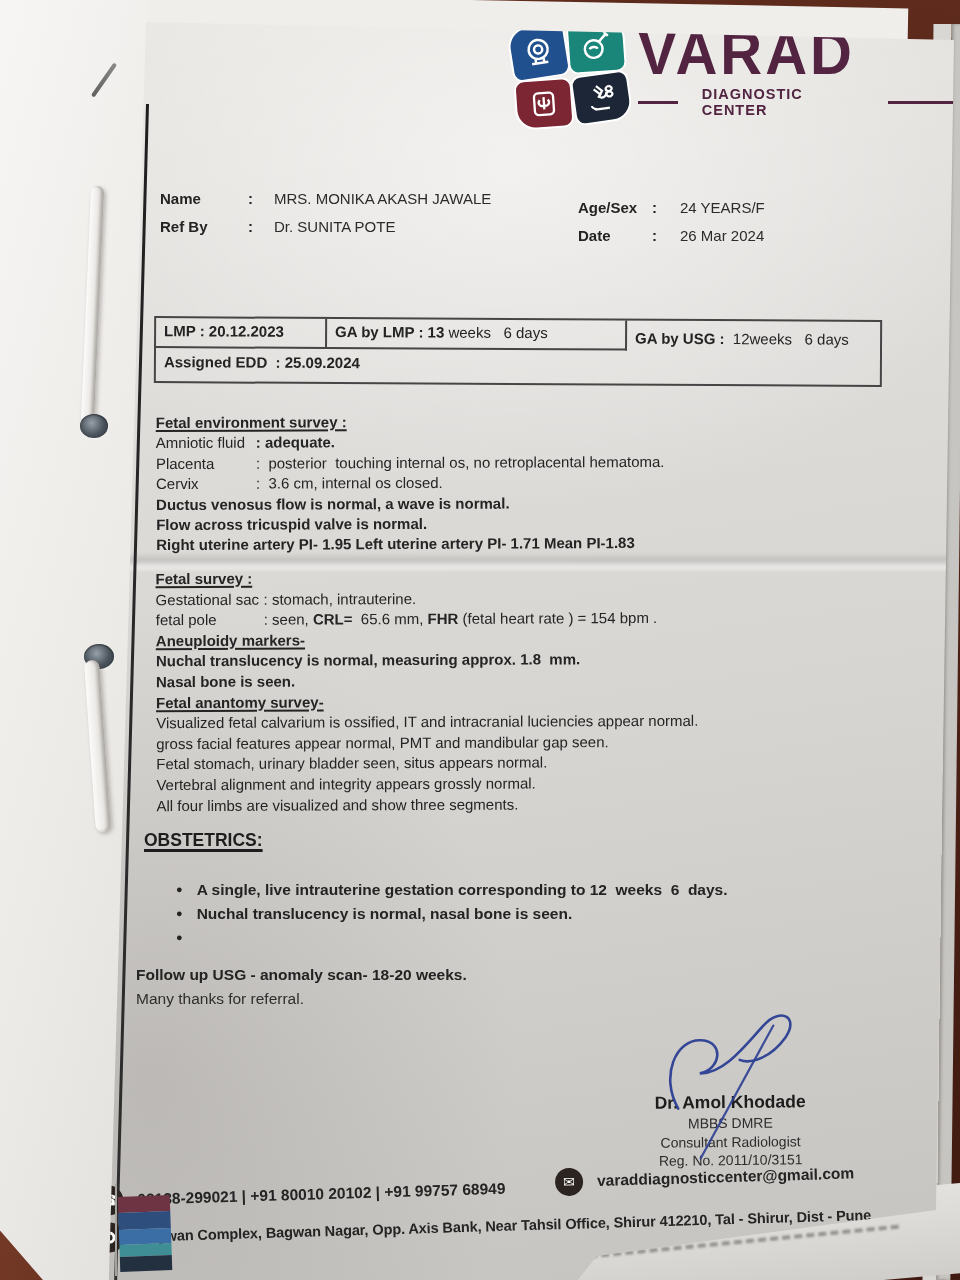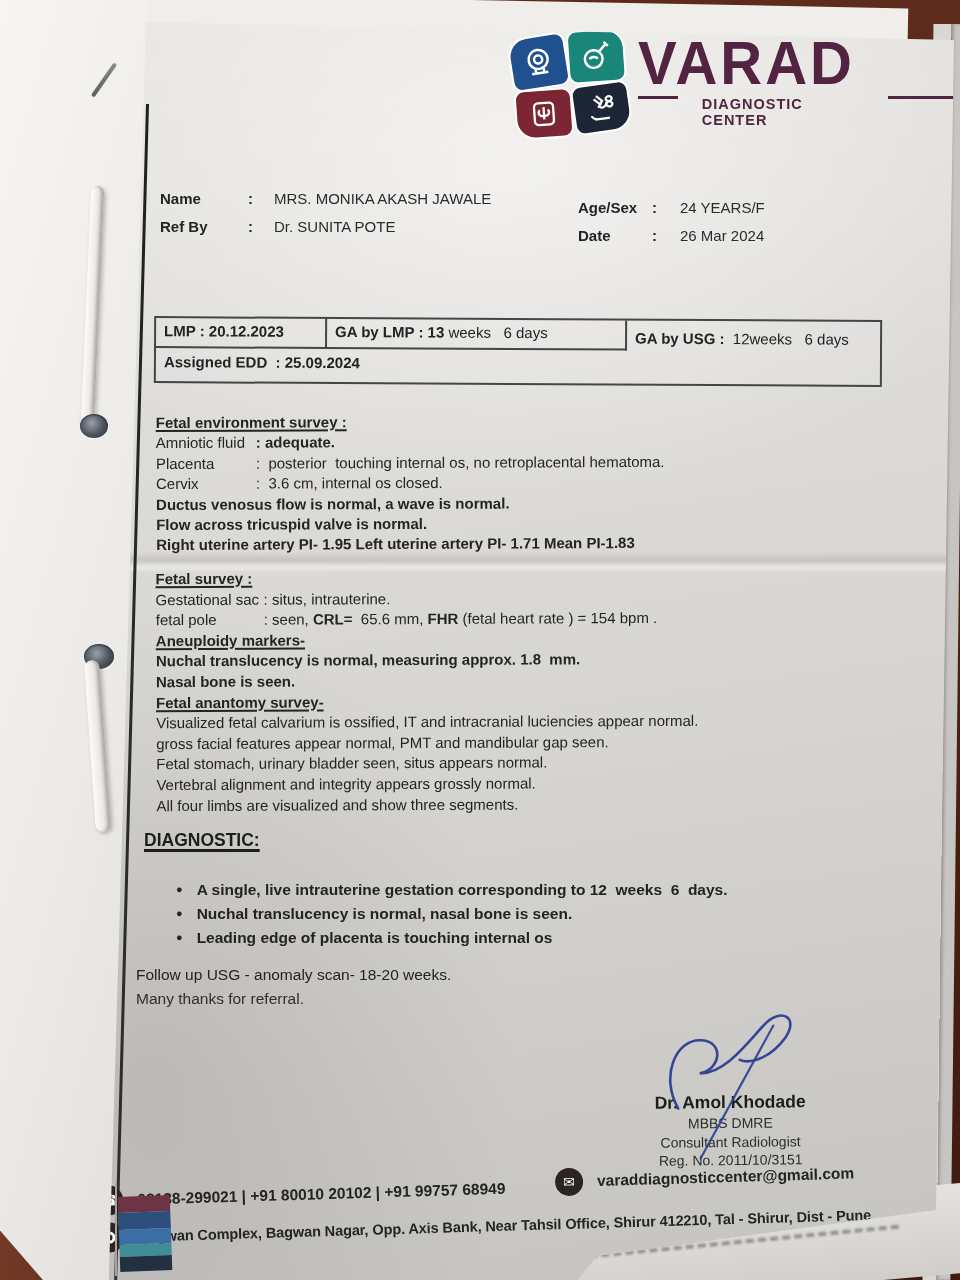--- a/index.html
+++ b/index.html
@@ -41,33 +41,33 @@
     color:#232323;
   }
   .crease{ position:absolute; left:0; top:545px; width:100%; height:20px;
     background:linear-gradient(180deg, rgba(0,0,0,0) 0%, rgba(120,116,112,.22) 35%, rgba(255,255,255,.45) 70%, rgba(255,255,255,0) 100%);
     filter:blur(1px); }
   .bind-line{ position:absolute; left:46px; top:96px; width:3px; height:1204px;
     background:linear-gradient(180deg, rgba(20,20,20,.95), rgba(25,25,25,.85));
     transform-origin:top left; transform:rotate(1.55deg); }
 
   
-  .logo{ position:absolute; left:414px; top:26px; display:flex; align-items:flex-start; }
+  .logo{ position:absolute; left:414px; top:16px; display:flex; align-items:flex-start; }
   .logo-tiles{ width:116px; height:100px; display:grid; grid-template-columns:54px 54px;
     grid-template-rows:50px 46px; gap:4px; transform:rotate(-6deg); }
   .tile{ box-shadow:0 0 0 2px #fff; display:flex; align-items:center; justify-content:center; }
   .tile svg{ width:34px; height:30px; }
   .tile.t1{ border-radius:18px 8px 8px 8px; transform:rotate(-3deg); }
   .tile.t2{ border-radius:8px 18px 8px 8px; transform:rotate(2deg); }
   .tile.t3{ border-radius:8px 8px 8px 18px; transform:rotate(2deg); }
   .tile.t4{ border-radius:8px 8px 18px 8px; transform:rotate(-2deg); }
   .logo-text{ margin-left:12px; }
   .logo-name{ font-size:58px; font-weight:bold; letter-spacing:3px; line-height:58px;
     transform:scaleY(1.04); }
-  .logo-tagline{ display:flex; margin-top:4px;gap:16px; }
+  .logo-tagline{ display:flex; align-items:center; margin-top:4px;gap:16px; }
   .logo-tagline .dash{ height:3px; }
   .logo-tagline .dash.l{ width:42px; margin-right:8px; }
   .logo-tagline .dash.r{ width:76px; margin-left:8px; }
   .tagline-text{ font-size:14.5px; font-weight:bold; letter-spacing:1px; }
 
   
   .patient{ position:absolute; left:60px; top:176px; width:760px; font-size:15px; }
   .prow{ display:flex; height:28px; align-items:center; }
   .plabel{ font-weight:bold; width:88px; }
   .pcolon{ width:26px; font-weight:bold; }
@@ -106,21 +106,21 @@
   .b{ font-weight:bold; }
   .env{ left:56px; top:404px; }
   .fet{ left:56px; top:560px; line-height:20.6px; }
 
   .impr-h{ position:absolute; left:44px; top:822px; font-size:17.5px; font-weight:bold;
     text-decoration:underline; text-decoration-thickness:2.5px; text-underline-offset:3px; color:#1d1d1d; }
   .bullets{ position:absolute; left:76px; top:872px; font-size:15.5px; font-weight:bold; }
   .brow{ display:flex; align-items:flex-start; margin-bottom:5px; line-height:19px; }
   .bdot{ font-size:11px; margin-right:14px; line-height:19px; }
   .followup{ position:absolute; left:36px; top:958px; font-size:15.5px; }
-  .followup .f1{ font-weight:normal; }
+  .followup .f1{ font-weight:bold; }
   .followup .f2{ margin-top:6px; font-weight:normal; color:#2e2e2e; }
 
   
   .sig{ position:absolute; left:470px; top:1000px; width:320px; text-align:center;
     transform:rotate(-.6deg); }
   .sig svg{ position:absolute; left:84px; top:2px; }
   .sig-name{ margin-top:84px; font-size:17.5px; font-weight:bold; color:#1d1d1d; }
   .sig-line{ font-size:14px; line-height:18.5px; color:#2d2d2d; }
   .sig-line.first{ margin-top:1px; }
 
@@ -262,50 +262,49 @@
         </div>
       <div class="b" data-bind="env_survey.ductus_line">Ductus venosus flow is normal, a wave is normal.</div>
       <div class="b" data-bind="env_survey.tricuspid_line">Flow across tricuspid valve is normal.</div>
       <div class="b" data-bind="env_survey.uterine_line">Right uterine artery PI- 1.95 Left uterine artery PI- 1.71 Mean PI-1.83</div>
     </div>
 
     <div class="sec fet">
       <div class="hline" data-bind="fetal_survey.heading">Fetal survey :</div>
       <div class="lrow">
           <span class="llabel w108" data-bind="fetal_survey.sac_label">Gestational sac</span>
-          <span class="lval" data-bind="fetal_survey.sac_value">: situs, intrauterine.</span>
+          <span class="lval" data-bind="fetal_survey.sac_value">: stomach, intrauterine.</span>
         </div>
       <div class="lrow">
           <span class="llabel w108" data-bind="fetal_survey.pole_label">fetal pole</span>
           <span class="lval"><span data-bind="fetal_survey.pole_pre">: seen, </span><span class="b" data-bind="fetal_survey.pole_crl_bold">CRL=</span><span data-bind="fetal_survey.pole_crl_rest">  65.6 mm, </span><span class="b" data-bind="fetal_survey.pole_fhr_bold">FHR</span><span data-bind="fetal_survey.pole_fhr_rest"> (fetal heart rate ) = 154 bpm .</span></span>
         </div>
       <div class="hline" data-bind="aneuploidy.heading">Aneuploidy markers-</div>
       <div class="b" data-bind="aneuploidy.line1">Nuchal translucency is normal, measuring approx. 1.8  mm.</div>
       <div class="b" data-bind="aneuploidy.line2">Nasal bone is seen.</div>
       <div class="hline" data-bind="anatomy.heading">Fetal anantomy survey-</div>
       <div data-bind="anatomy.lines.0">Visualized fetal calvarium is ossified, IT and intracranial luciencies appear normal.</div>
       <div data-bind="anatomy.lines.1">gross facial features appear normal, PMT and mandibular gap seen.</div>
       <div data-bind="anatomy.lines.2">Fetal stomach, urinary bladder seen, situs appears normal.</div>
       <div data-bind="anatomy.lines.3">Vertebral alignment and integrity appears grossly normal.</div>
       <div data-bind="anatomy.lines.4">All four limbs are visualized and show three segments.</div>
     </div>
 
-    <div class="impr-h" data-bind="impression.heading">DIAGNOSTIC:</div>
+    <div class="impr-h" data-bind="impression.heading">OBSTETRICS:</div>
     <div class="bullets">
       <div class="brow">
           <span class="bdot" data-bind="impression.bullet_glyph">●</span>
           <span data-bind="impression.bullets.0">A single, live intrauterine gestation corresponding to 12  weeks  6  days.</span>
         </div>
       <div class="brow">
           <span class="bdot" data-bind="impression.bullet_glyph">●</span>
           <span data-bind="impression.bullets.1">Nuchal translucency is normal, nasal bone is seen.</span>
         </div>
       <div class="brow">
           <span class="bdot" data-bind="impression.bullet_glyph">●</span>
-          <span data-bind="impression.bullets.2">Leading edge of placenta is touching internal os</span>
         </div>
     </div>
 
     <div class="followup">
       <div class="f1" data-bind="followup.line1">Follow up USG - anomaly scan- 18-20 weeks.</div>
       <div class="f2" data-bind="followup.line2">Many thanks for referral.</div>
     </div>
 
     <div class="sig">
       <svg width="190" height="150" viewBox="0 0 190 150">

